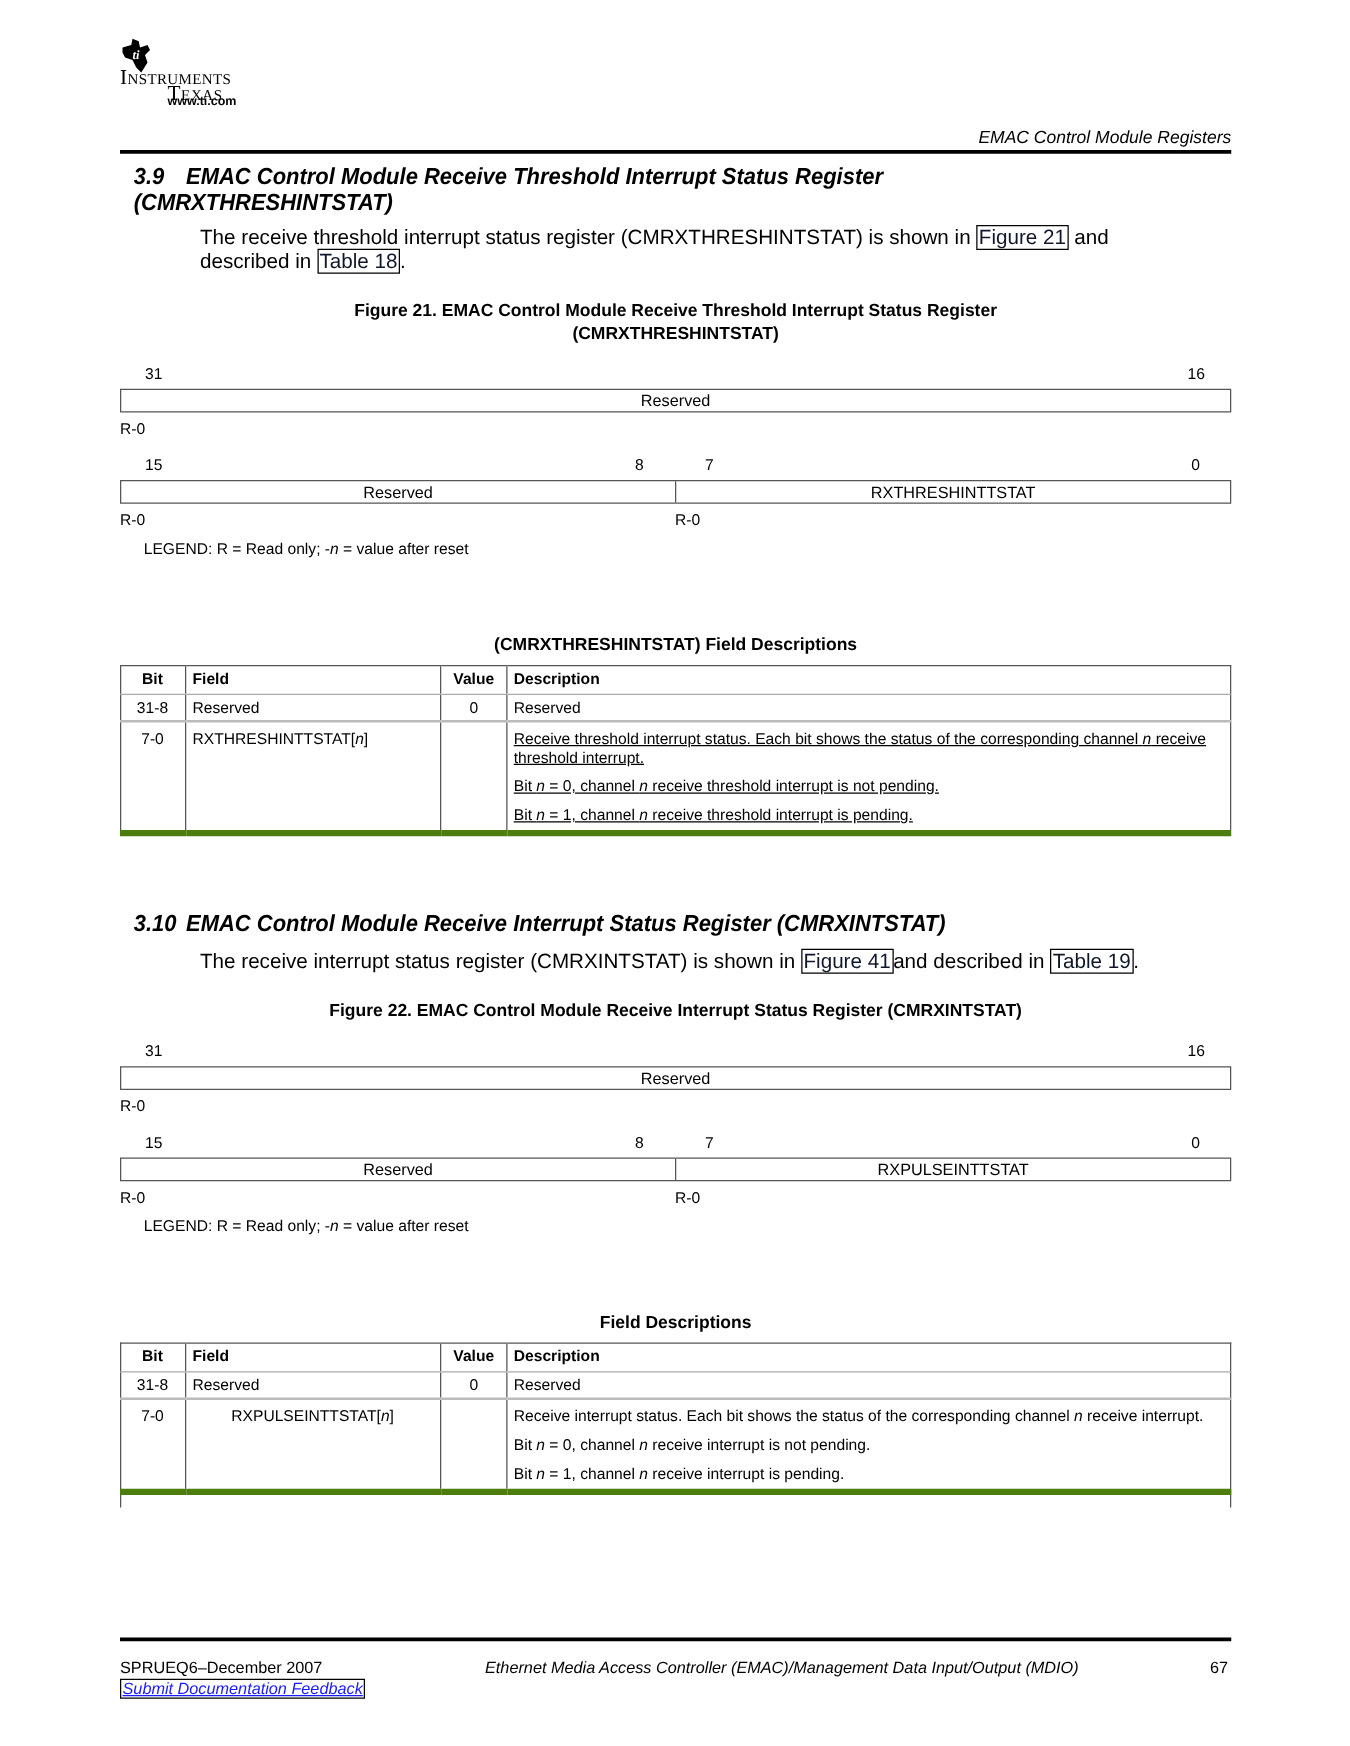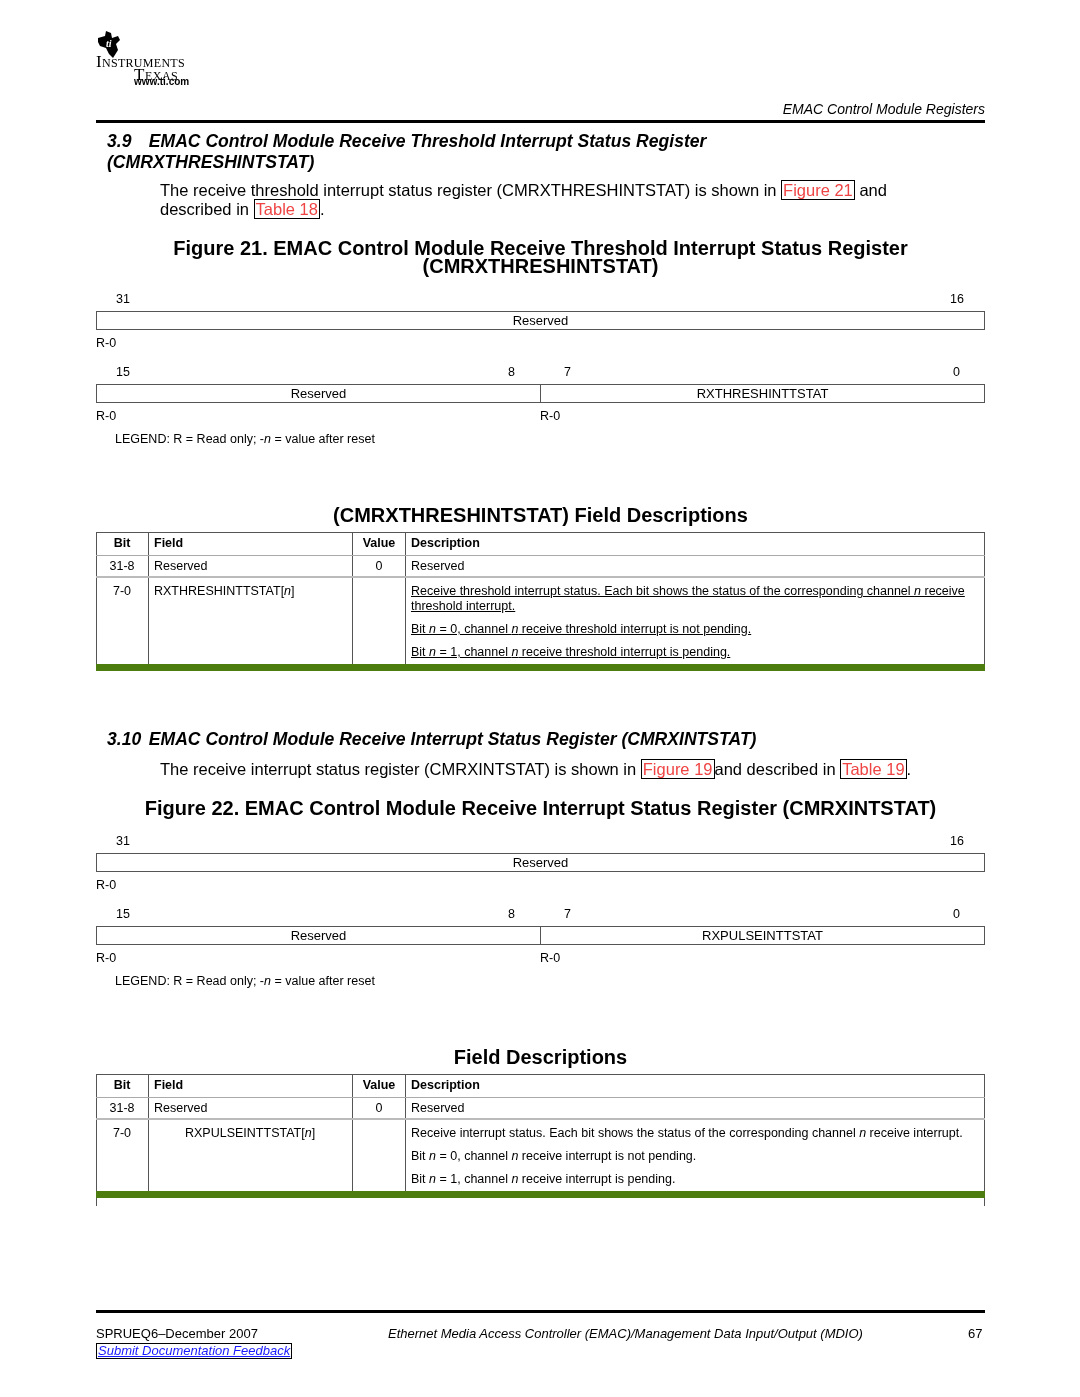--- a/index.html
+++ b/index.html
@@ -19,39 +19,39 @@
   
   .hdr-title { right: 95px; top: 101px; font-size: 14px; font-style: italic; }
   .hdr-rule { left: 96px; top: 120px; width: 889px; height: 3px; background: #000; }
 
   .section-title {
     left: 107px; font-size: 18.5px; font-weight: bold; font-style: italic; line-height: 21px;
     transform: scaleX(0.95); transform-origin: left top;
   }
   .section-num { display: inline-block; width: 44px; }
   .para { left: 160px; font-size: 16.5px; line-height: 19px; }
-  .xref { color: #ef4444; border: 1.5px solid #000; padding: 0 1px; }
-
-  .fig-caption { left: 96px; width: 889px; text-align: center; font-size: 20px; font-weight: bold; line-height: 18px; }
+  .xref { color: #0f172a; border: 1.5px solid #000; padding: 0 1px; }
+
+  .fig-caption { left: 96px; width: 889px; text-align: center; font-size: 14px; font-weight: bold; line-height: 18px; }
 
   
   .bitnum { font-size: 12.5px; }
   .reg-box { border: 1px solid #555; height: 19px; box-sizing: border-box; display: flex; }
   .reg-cell { flex: 1; text-align: center; font-size: 13px; line-height: 18px; }
   .reg-cell + .reg-cell { border-left: 1px solid #555; }
   .access { font-size: 12.5px; }
   .legend { left: 100px; font-size: 12.5px; margin-left: 15px; }
 
   
   table.fd { position: absolute; left: 96px; width: 889px; border-collapse: collapse; font-size: 12.5px; }
   table.fd td, table.fd th { border-left: 1px solid #555; padding: 3px 5px; vertical-align: top; }
   table.fd td:first-child, table.fd th:first-child { border-left: none; }
   table.fd th { font-weight: bold; text-align: left; border-top: 1px solid #555; border-bottom: 1px solid #aaa; height: 16px; }
   table.fd tr.r1 td { border-bottom: 2px solid #bbb; }
-  table.fd tr.last td { border-bottom: 7px solid #4d7c0f; margin-left: 20px; }
+  table.fd tr.last td { border-bottom: 5px solid #4d7c0f; margin-left: 20px; }
   .c-bit { width: 42px; text-align: center !important; }
   .c-field { width: 193px; margin-top: 20px; }
   .c-val { width: 42px; text-align: center !important; }
   .desc-p { margin: 0 0 8px 0; line-height: 15px; }
   .desc-p:last-child { margin-bottom: 0; }
   .outer-frame { position: absolute; left: 96px; width: 889px; border-left: 1px solid #555; border-right: 1px solid #555; box-sizing: border-box; pointer-events: none; }
 
   
   .ftr-rule { left: 96px; top: 1310px; width: 889px; height: 3px; background: #000; }
   .ftr-doc { left: 96px; top: 1326px; font-size: 13px; }
@@ -141,21 +141,21 @@
       <p class="desc-p">Bit <i>n</i> = 1, channel <i>n</i> receive threshold interrupt is pending.</p>
     </td>
   </tr>
 </tbody>
   </table>
 
 <div class="abs section-title" style="top:728px;">
   <span class="section-num">3.10</span><span>EMAC Control Module Receive Interrupt Status Register (CMRXINTSTAT)</span>
 </div>
 <div class="abs para" style="top:760px;">
-  <span>The receive interrupt status register (CMRXINTSTAT) is shown in </span><span class="xref">Figure 19</span><span>and described in </span><span class="xref">Table 19</span><span>.</span>
+  <span>The receive interrupt status register (CMRXINTSTAT) is shown in </span><span class="xref">Figure 41</span><span>and described in </span><span class="xref">Table 19</span><span>.</span>
 </div>
 
 <div class="abs fig-caption" style="top:799px;">Figure 22. EMAC Control Module Receive Interrupt Status Register (CMRXINTSTAT)</div>
 
 <div class="abs bitnum" style="left:116px; top:834px;">31</div>
 <div class="abs bitnum" style="left:950px; top:834px;">16</div>
 <div class="abs reg-box" style="left:96px; top:853px; width:889px;">
   <div class="reg-cell">Reserved</div>
 </div>
 <div class="abs access" style="left:96px; top:878px; width:889px;">R-0</div>

